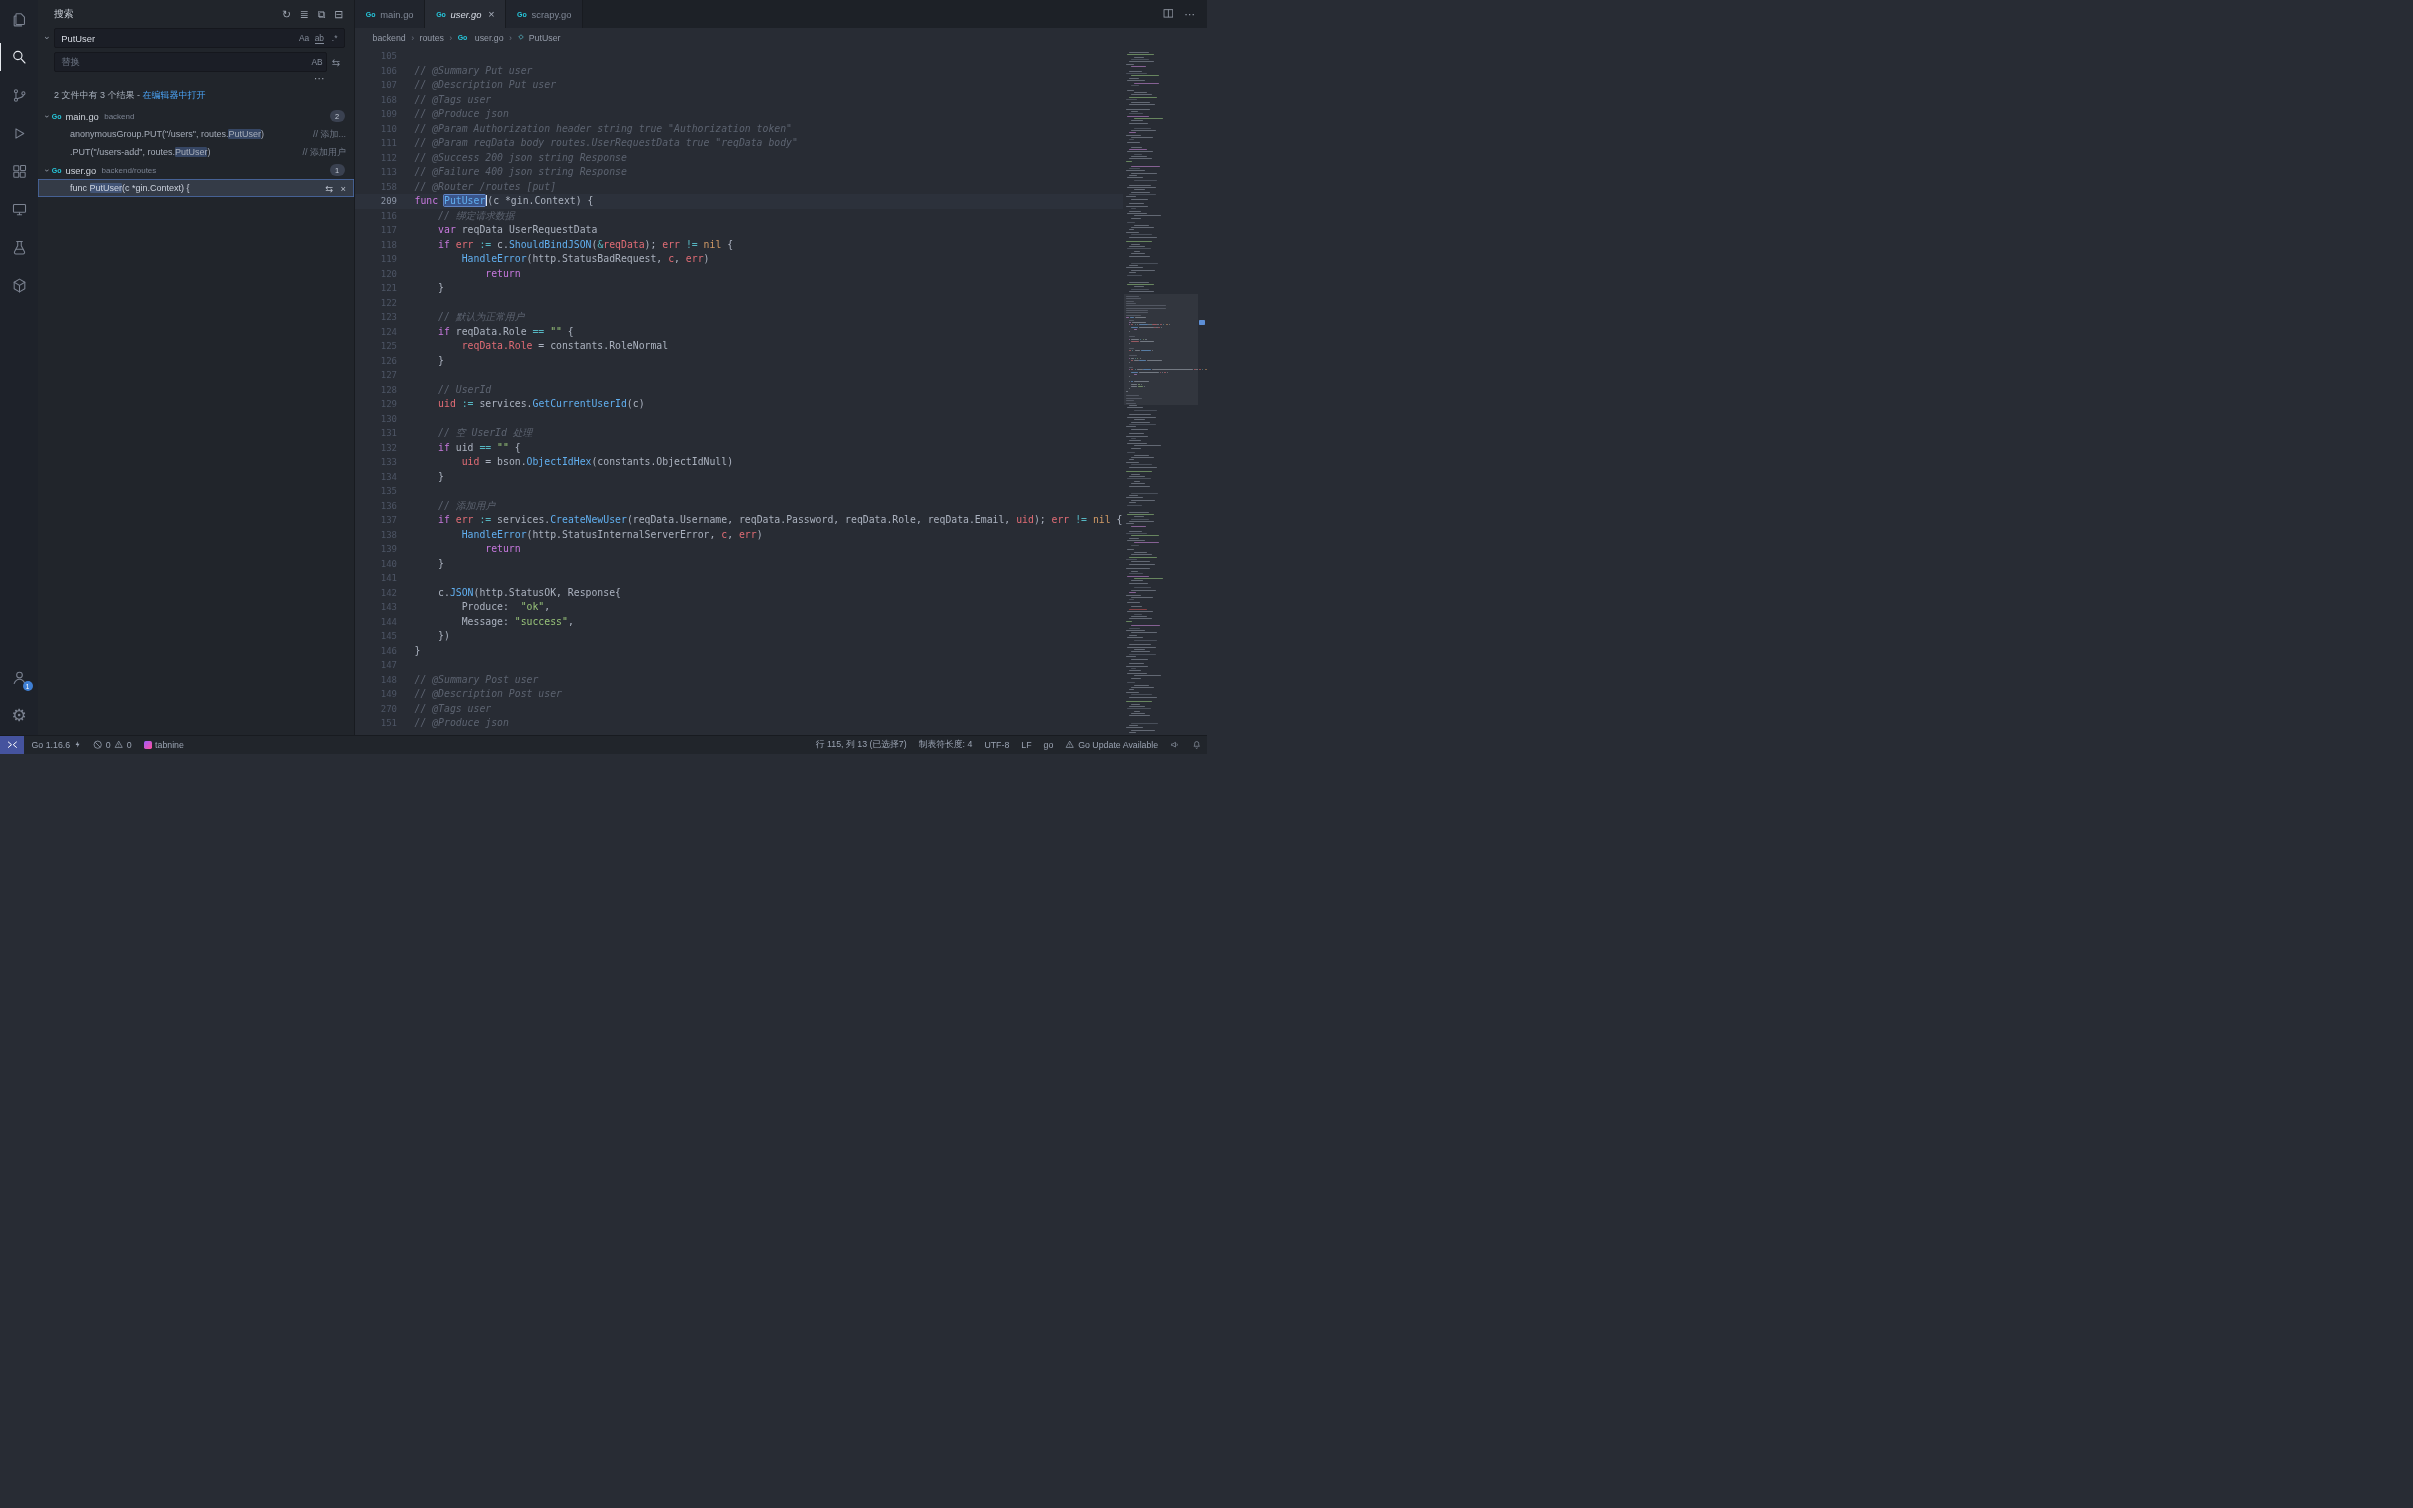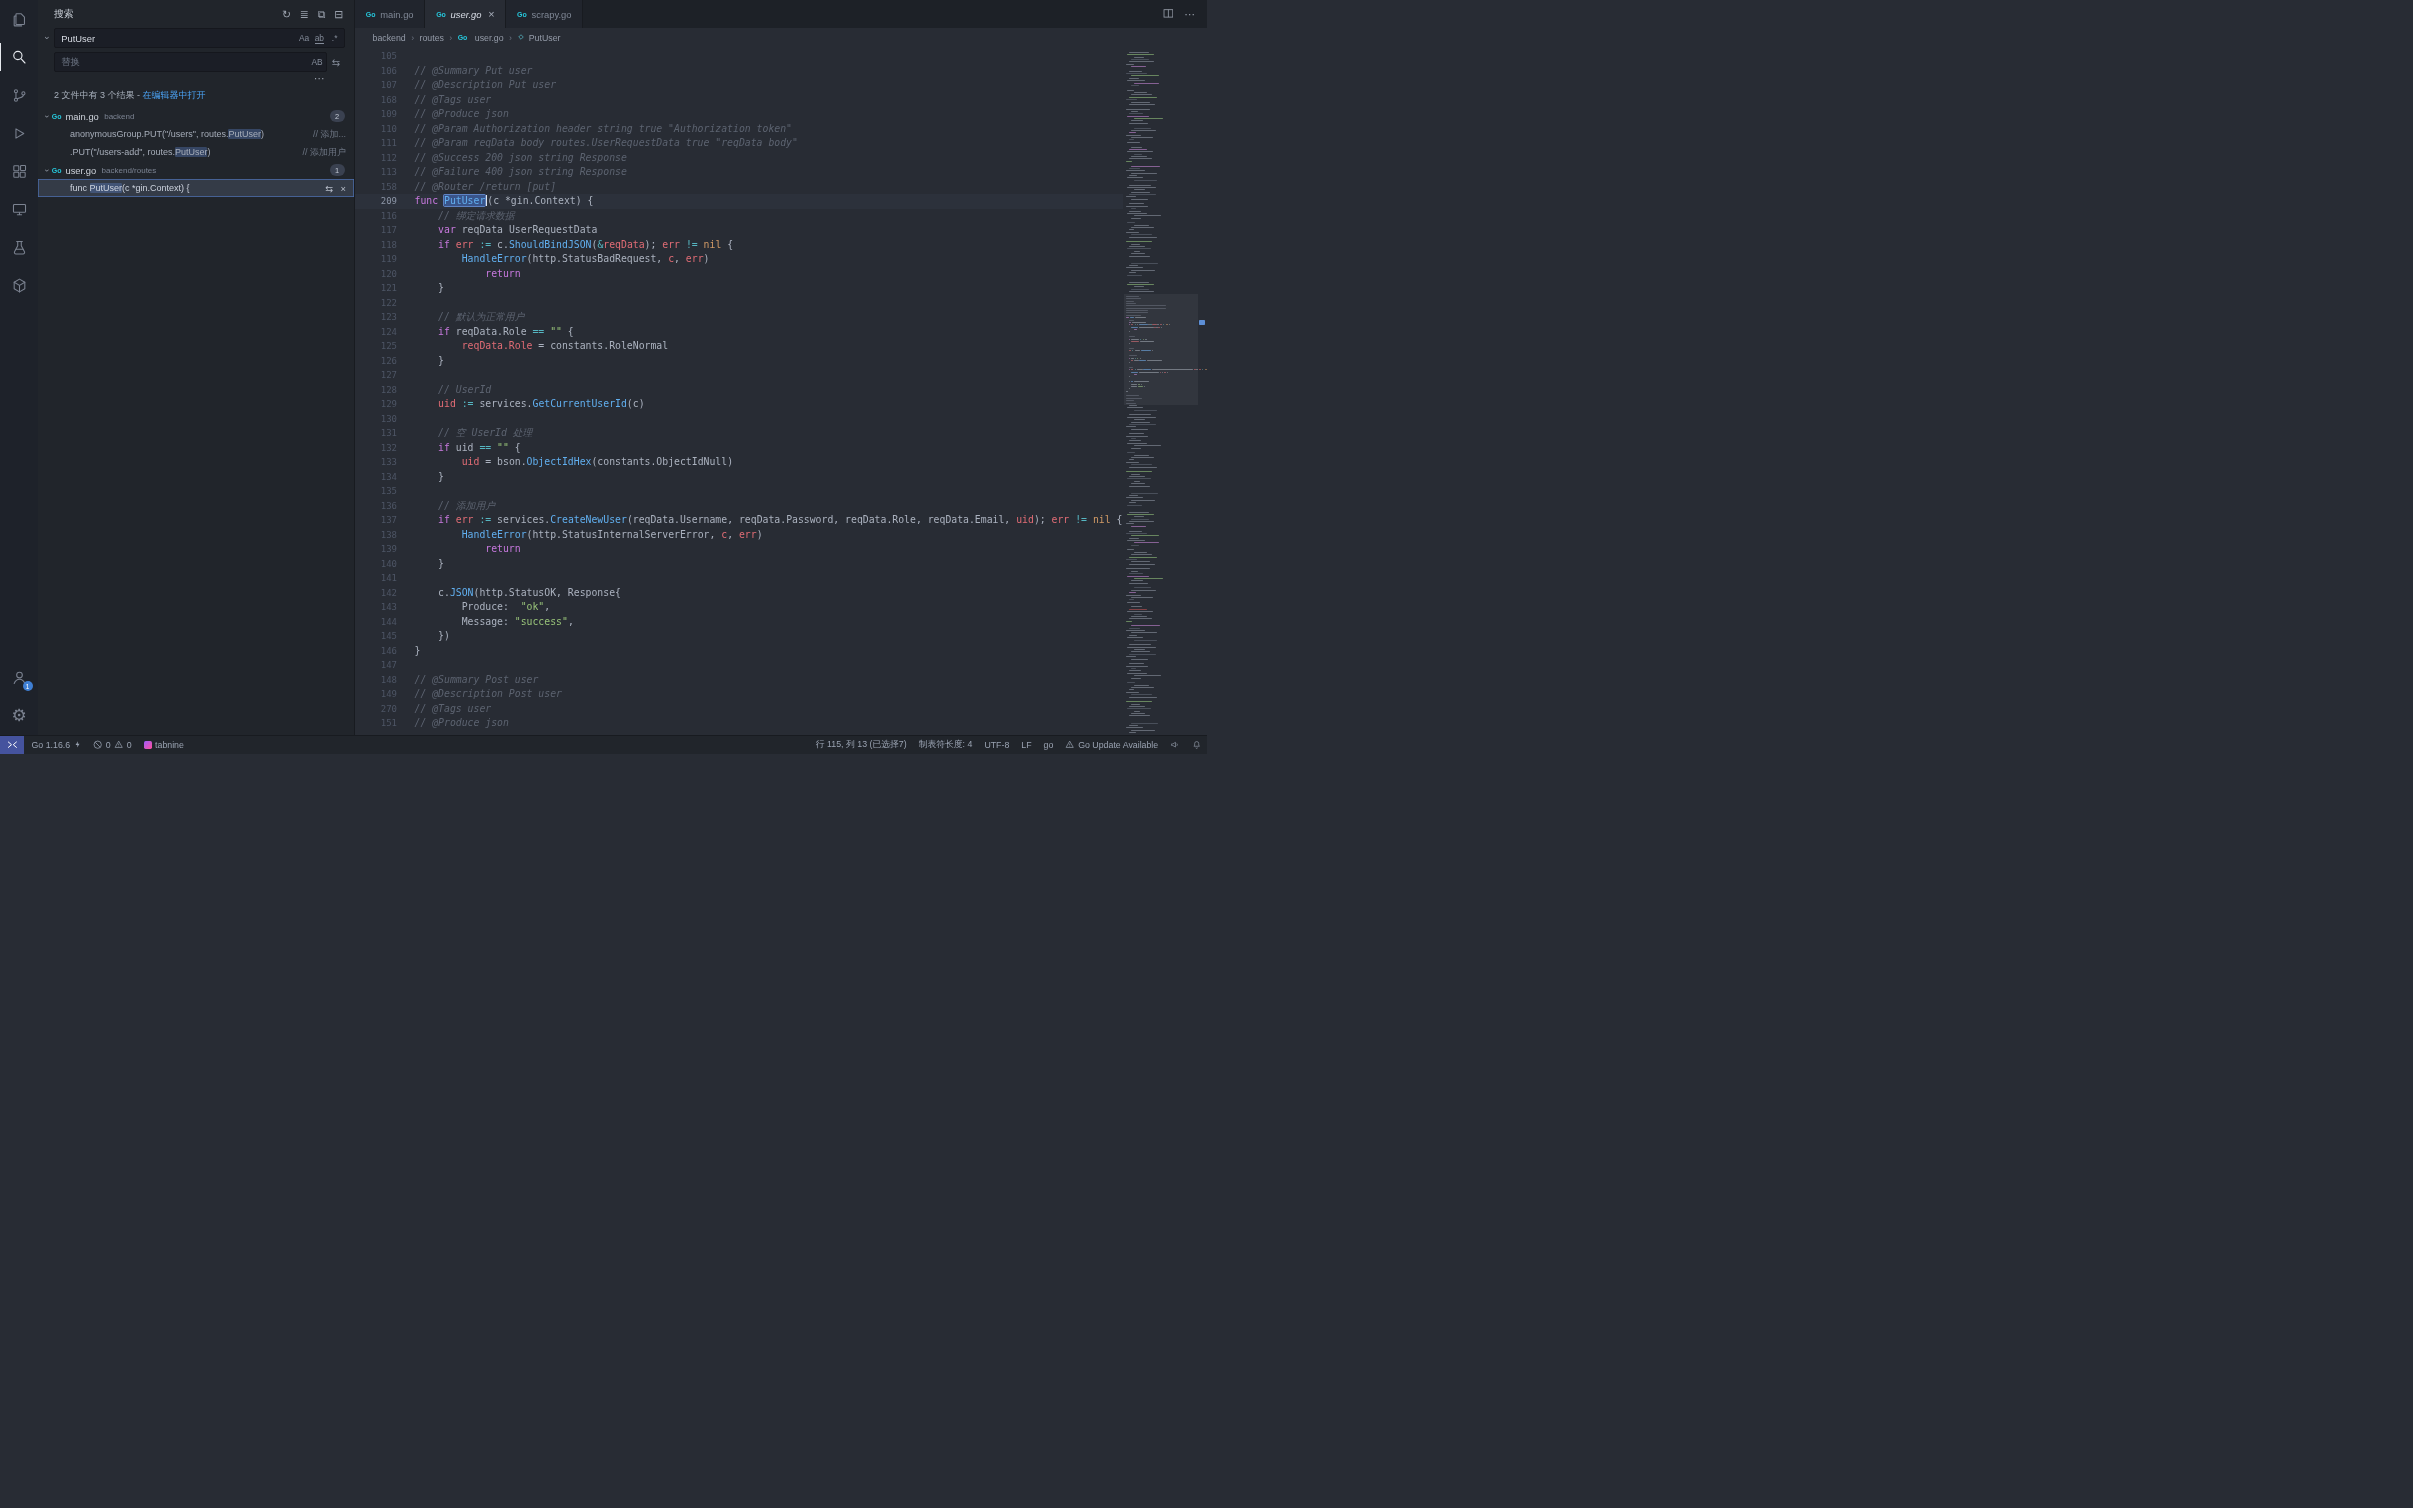--- a/index.html
+++ b/index.html
@@ -291,21 +291,21 @@
         <div class="code" id="code">
             <div class="line"><span class="ln">105</span><span class="lt"></span></div>
             <div class="line"><span class="ln">106</span><span class="lt"><span class="cm">// @Summary Put user</span></span></div>
             <div class="line"><span class="ln">107</span><span class="lt"><span class="cm">// @Description Put user</span></span></div>
             <div class="line"><span class="ln">168</span><span class="lt"><span class="cm">// @Tags user</span></span></div>
             <div class="line"><span class="ln">109</span><span class="lt"><span class="cm">// @Produce json</span></span></div>
             <div class="line"><span class="ln">110</span><span class="lt"><span class="cm">// @Param Authorization header string true "Authorization token"</span></span></div>
             <div class="line"><span class="ln">111</span><span class="lt"><span class="cm">// @Param reqData body routes.UserRequestData true "reqData body"</span></span></div>
             <div class="line"><span class="ln">112</span><span class="lt"><span class="cm">// @Success 200 json string Response</span></span></div>
             <div class="line"><span class="ln">113</span><span class="lt"><span class="cm">// @Failure 400 json string Response</span></span></div>
-            <div class="line"><span class="ln">158</span><span class="lt"><span class="cm">// @Router /return [put]</span></span></div>
+            <div class="line"><span class="ln">158</span><span class="lt"><span class="cm">// @Router /routes [put]</span></span></div>
             <div class="line cur"><span class="ln cur">209</span><span class="lt"><span class="kw">func </span><span class="fn find-match">PutUser</span><span class="caret"></span><span class="pl">(c *gin.Context) {</span></span></div>
             <div class="line"><span class="ln">116</span><span class="lt"><span class="pl">    </span><span class="cm">// 绑定请求数据</span></span></div>
             <div class="line"><span class="ln">117</span><span class="lt"><span class="pl">    </span><span class="kw">var</span><span class="pl"> reqData UserRequestData</span></span></div>
             <div class="line"><span class="ln">118</span><span class="lt"><span class="pl">    </span><span class="kw">if</span><span class="pl"> </span><span class="vr">err</span><span class="pl"> </span><span class="op">:=</span><span class="pl"> c.</span><span class="fn">ShouldBindJSON</span><span class="pl">(</span><span class="op">&amp;</span><span class="vr">reqData</span><span class="pl">); </span><span class="vr">err</span><span class="pl"> </span><span class="op">!=</span><span class="pl"> </span><span class="cn">nil</span><span class="pl"> {</span></span></div>
             <div class="line"><span class="ln">119</span><span class="lt"><span class="pl">        </span><span class="fn">HandleError</span><span class="pl">(http.StatusBadRequest, </span><span class="vr">c</span><span class="pl">, </span><span class="vr">err</span><span class="pl">)</span></span></div>
             <div class="line"><span class="ln">120</span><span class="lt"><span class="pl">            </span><span class="kw">return</span></span></div>
             <div class="line"><span class="ln">121</span><span class="lt"><span class="pl">    }</span></span></div>
             <div class="line"><span class="ln">122</span><span class="lt"></span></div>
             <div class="line"><span class="ln">123</span><span class="lt"><span class="pl">    </span><span class="cm">// 默认为正常用户</span></span></div>
             <div class="line"><span class="ln">124</span><span class="lt"><span class="pl">    </span><span class="kw">if</span><span class="pl"> reqData.Role </span><span class="op">==</span><span class="pl"> </span><span class="st">""</span><span class="pl"> {</span></span></div>

